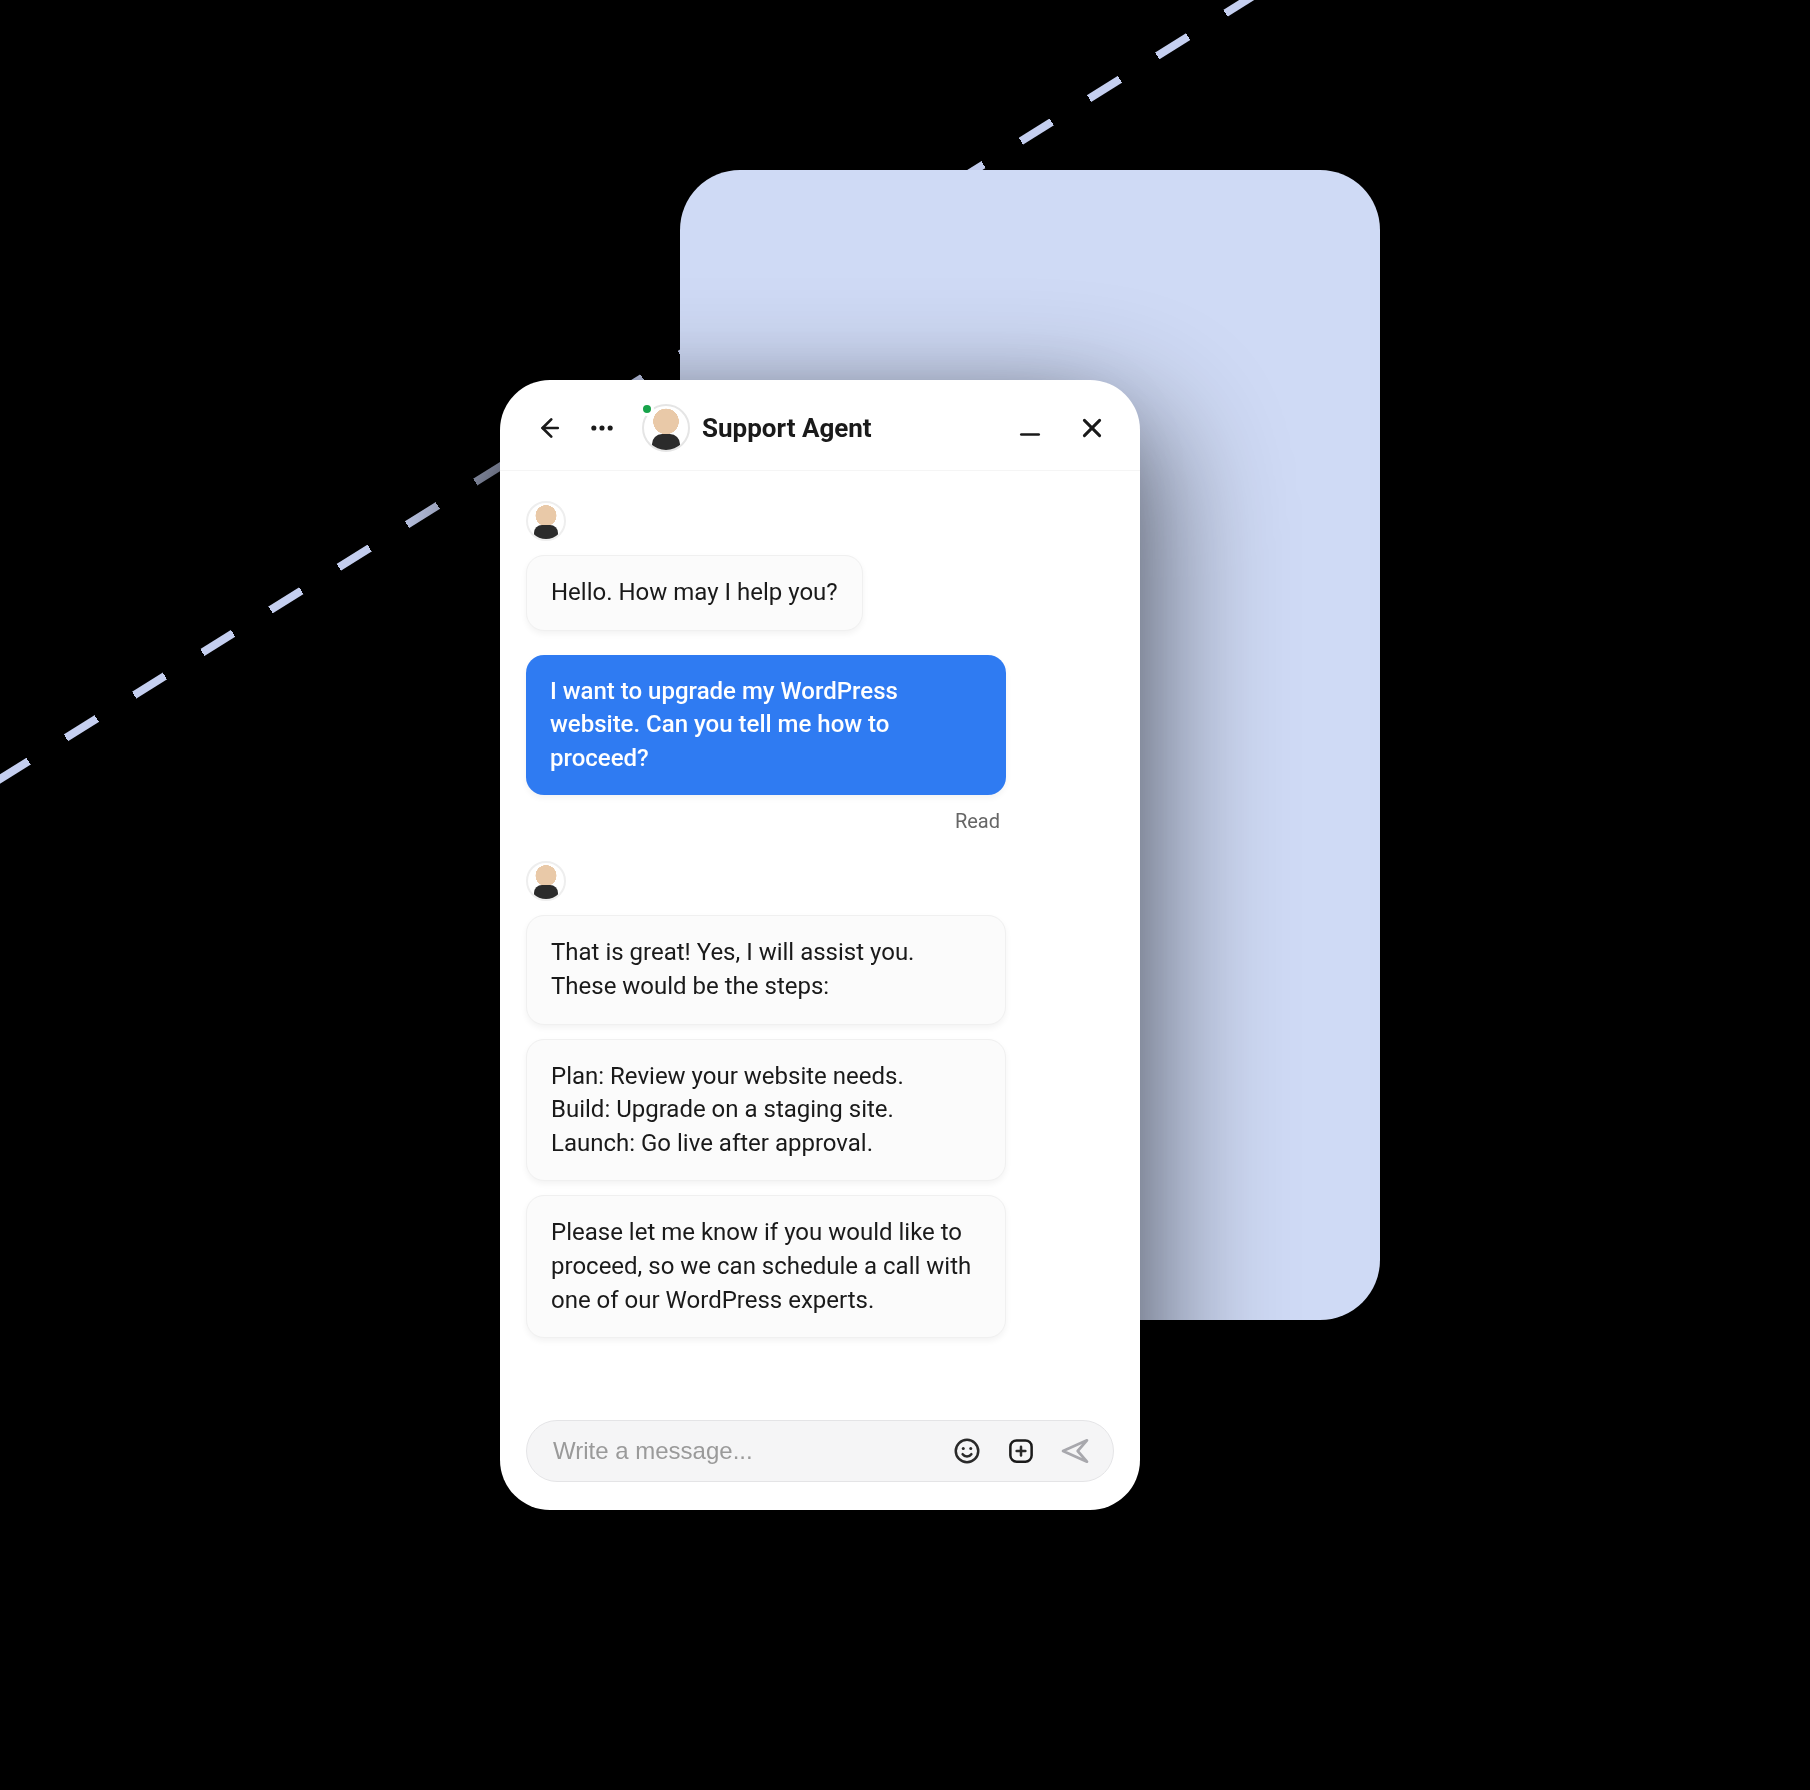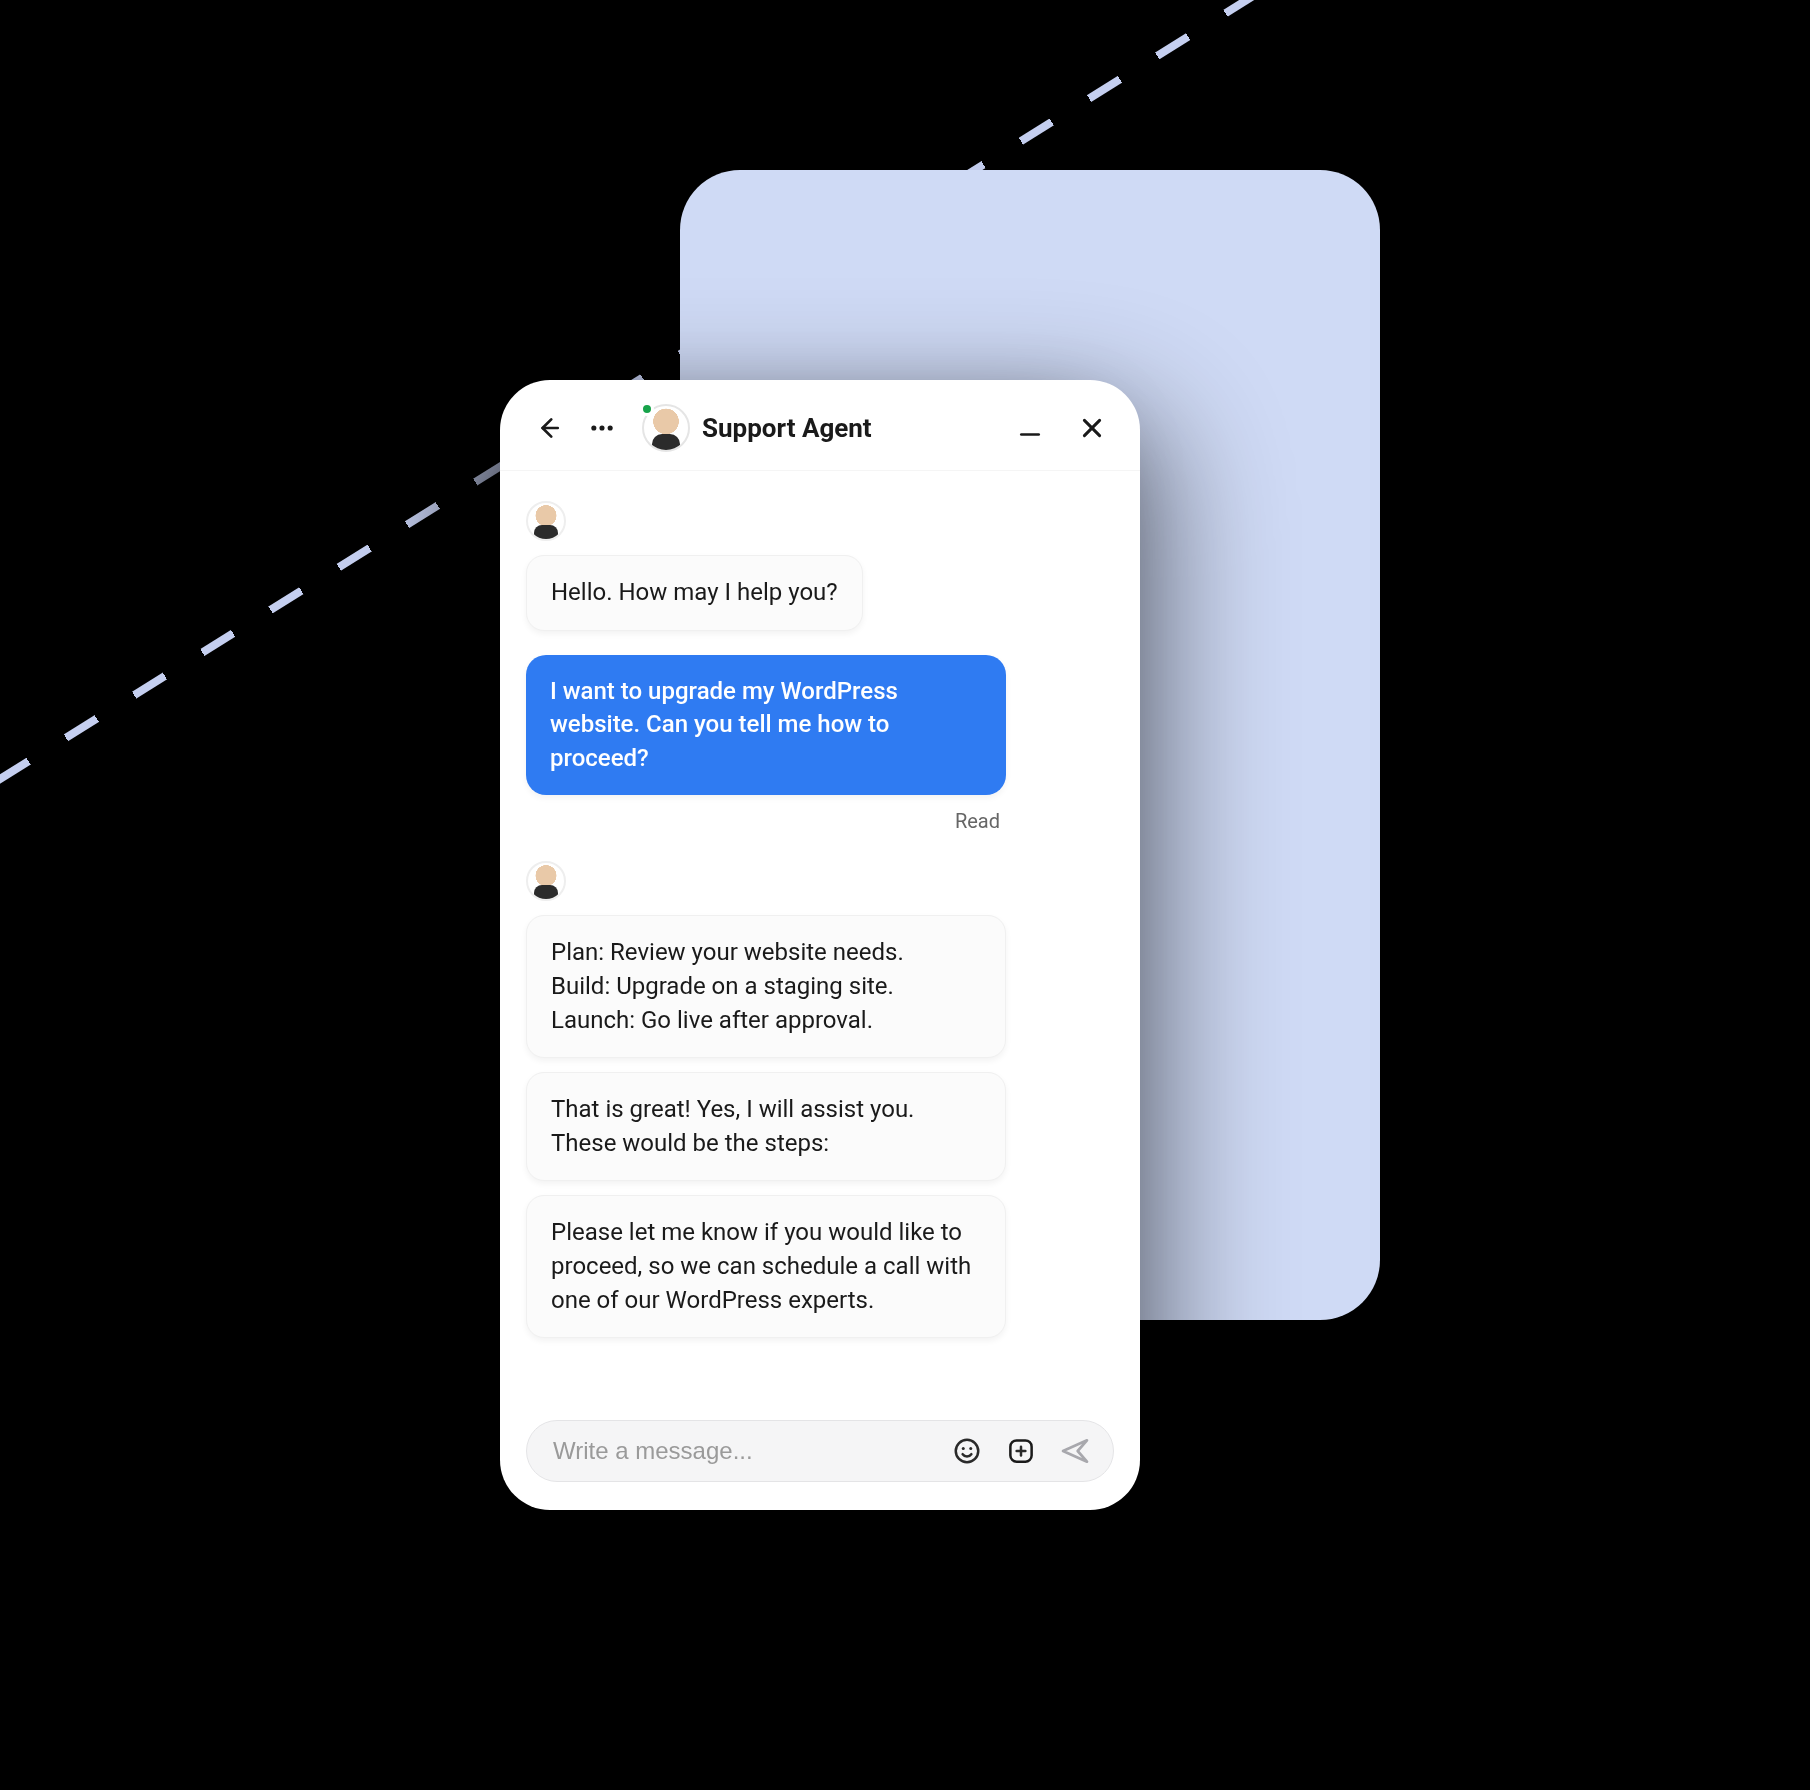--- a/index.html
+++ b/index.html
@@ -105,21 +105,21 @@
   }
   .stack { display:flex; flex-direction:column; gap:14px; max-width:480px; }
   .bubble {
     padding: 20px 24px;
     border-radius: 18px;
     font-size: 24px;
     line-height: 1.4;
     box-shadow: 0 3px 6px rgba(0,0,0,0.05);
   }
   .bubble.agent { background:#fbfbfb; color:#1a1a1a; border:1px solid #f0f0f0; }
-  .bubble.user { background:#2f7bf2; color:#ffffff; font-weight:500; max-width:500px;border-radius:20px; }
+  .bubble.user { background:#2f7bf2; color:#ffffff; font-weight:500; max-width:500px; }
   .read-status { font-size:20px; color:#666; text-align:right; padding-right:6px;}
 
   
   .chat-input-bar {
     padding: 18px 26px 28px 26px;
   }
   .input-pill {
     display:flex; align-items:center;
     background:#f5f5f6;
     border:1px solid #e4e4e6;
@@ -197,24 +197,24 @@
     <div class="row user">
       <div class="stack" style="align-items:flex-end;">
         <div class="bubble user">I want to upgrade my WordPress website. Can you tell me how to proceed?</div>
         <div class="read-status">Read</div>
       </div>
     </div>
 
     <div class="row">
       <div class="msg-avatar"></div>
       <div class="stack">
+        <div class="bubble agent">That is great! Yes, I will assist you. These would be the steps:</div>
         <div class="bubble agent" style="white-space:pre-line;">Plan: Review your website needs.
 Build: Upgrade on a staging site.
 Launch: Go live after approval.</div>
-        <div class="bubble agent">That is great! Yes, I will assist you. These would be the steps:</div>
         <div class="bubble agent">Please let me know if you would like to proceed, so we can schedule a call with one of our WordPress experts.</div>
       </div>
     </div>
 
   </div>
 
   <div class="chat-input-bar">
     <div class="input-pill">
       <input class="msg-input" type="text" placeholder="Write a message..." style="">
       <div class="input-icon">

